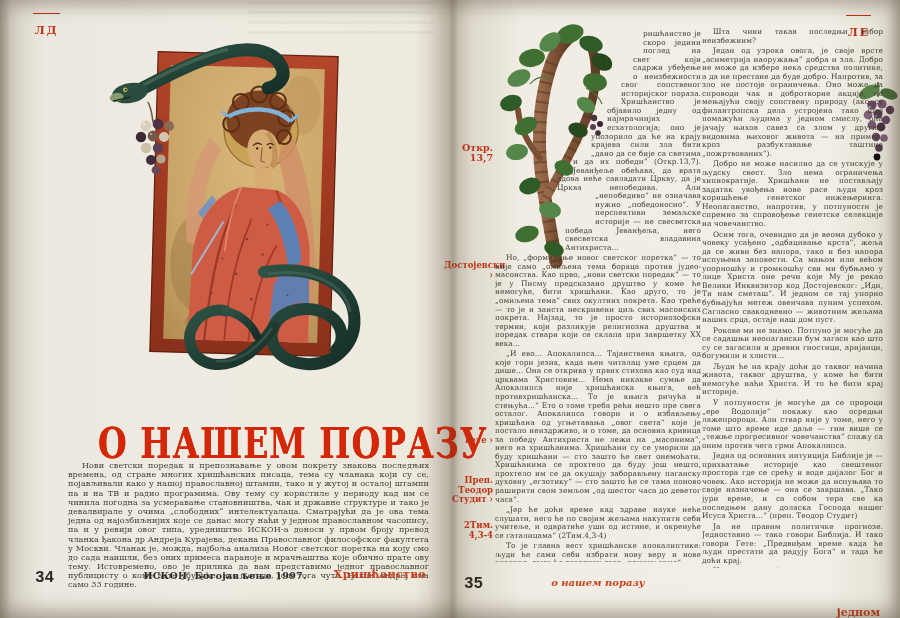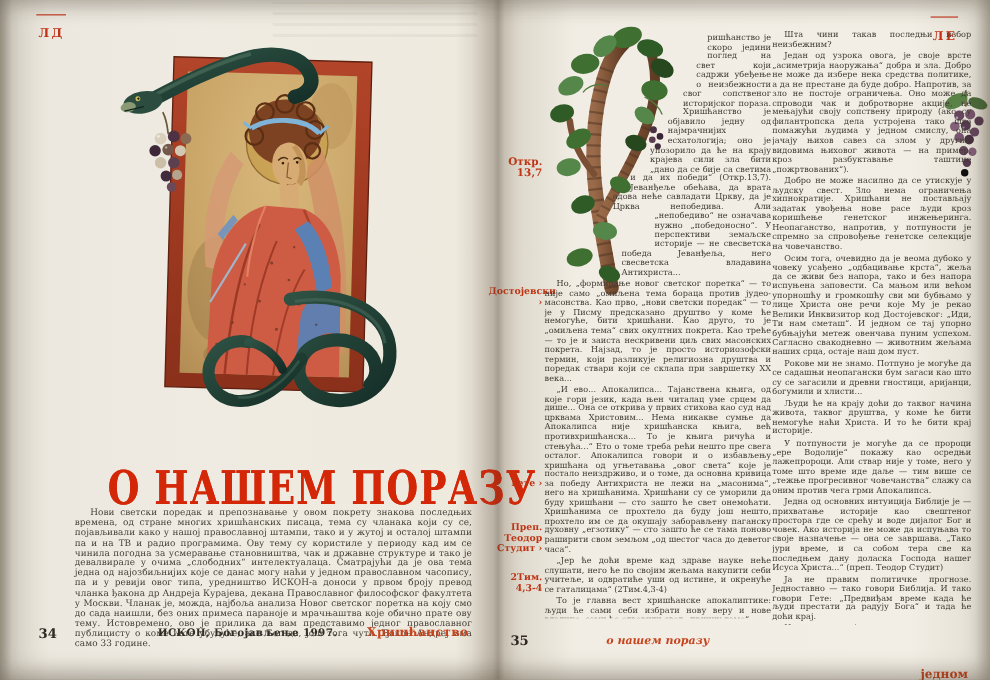--- a/index.html
+++ b/index.html
@@ -17,21 +17,21 @@
   .folio .tl::before{content:"";position:absolute;left:-2px;right:-1px;top:0;border-top:1.5px solid #c22f14;}
 
   .main-title{position:absolute;left:98px;top:399px;width:332px;text-align:center;
     color:#d42708;font-weight:bold;font-size:33px;line-height:36px;letter-spacing:1px;
     transform:scaleY(1.28);transform-origin:50% 0;text-shadow:0 0 .5px #d42708;white-space:nowrap;}
 
   .intro{position:absolute;left:68px;top:461px;width:361px;margin:0;
     font-size:8.1px;line-height:9.18px;text-align:justify;text-indent:14px;color:#46403a;letter-spacing:.05px;}
 
   .footer-row{position:absolute;font-size:9.5px;color:#332d27;}
-  .pn{font-weight:bold;font-size:12px;color:#2e2923;}
+  .pn{font-weight:bold;font-size:16px;color:#2e2923;font-family:Liberation Mono, monospace;}
   .imprint{font-weight:bold;letter-spacing:.3px;}
   .red-script{color:#c8431d;font-weight:bold;text-align:right;}
 
   .col{position:absolute;text-align:justify;color:#403a33;font-size:7.4px;line-height:8.55px;letter-spacing:.05px;}
   .col p{margin:0;text-indent:11px;}
   .col p+p{margin-top:2px;}
   .col1{left:43px;top:30px;width:206px;height:532px;overflow:hidden;}
   .col2{left:250px;top:28px;width:181px;height:540px;overflow:hidden;}
   .col1 p.first{text-indent:0;}
   .wrapsp{float:left;clear:left;height:24px;}

